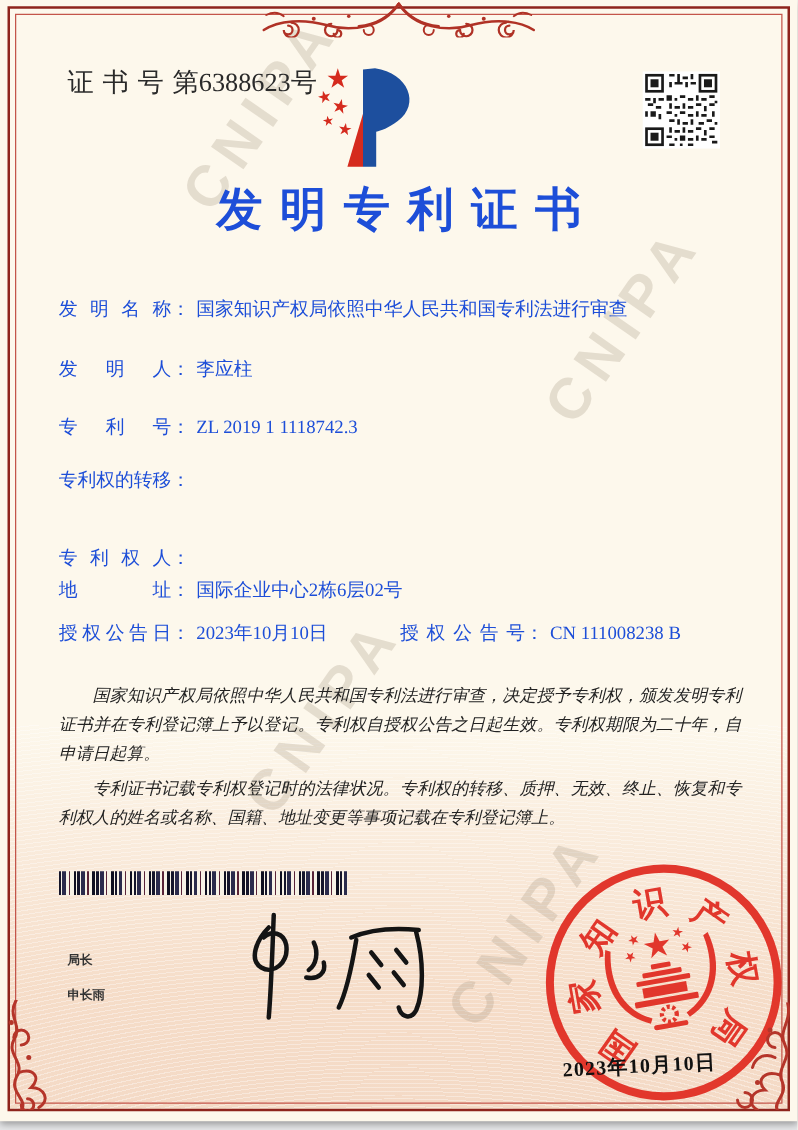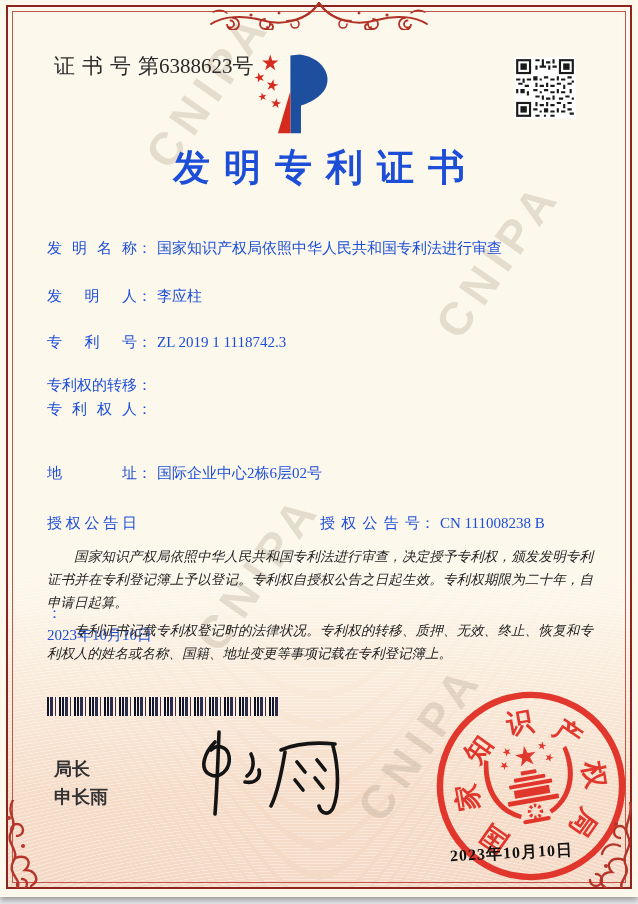--- a/index.html
+++ b/index.html
@@ -41,21 +41,21 @@
   .paras { position:absolute; left:47px; width:546px; top:545px; z-index:2;
     font-size:13.5px; line-height:23px; color:#222; font-style:italic; text-align:justify; }
   .paras p { text-indent:2em; margin-bottom:5px; }
 
   
   .barcode { position:absolute; left:47px; top:697px; width:231px; height:19px; z-index:2;
     background:repeating-linear-gradient(90deg,#15152b 0 2px,#f7f2e6 2px 3px,#2b2b4c 3px 6px,#f7f2e6 6px 8px,#5a2438 8px 9px,#f7f2e6 9px 12px,#0f0f20 12px 14px,#f7f2e6 14px 15px); }
 
   
   .bureau { position:absolute; left:54px; top:755px; z-index:2; font-family:"Liberation Sans","DejaVu Sans",sans-serif;
-    font-size:18px; font-weight:600; color:#333; line-height:28px; }
+    font-size:10px; font-weight:600; color:#333; line-height:28px; }
   .sig { position:absolute; left:185px; top:728px; z-index:2; }
 
   
   .seal { position:absolute; left:432px; top:687px; z-index:4; }
   .seal-date { position:absolute; left:450px; top:843px; z-index:5; font-size:16px; font-weight:700; color:#111;
     transform:rotate(-3deg); letter-spacing:1px; }
 
   
   .orn-top { position:absolute; left:50%; top:0; transform:translateX(-50%); z-index:4; }
   .orn-bl { position:absolute; left:3px; bottom:9px; z-index:4; }
@@ -153,34 +153,34 @@
     <span class="lbl">专利号</span>
     <span class="colon">：</span>
     <span class="val">ZL 2019 1 1118742.3</span>
   </div>
 
   <div class="row" style="top:374px;">
     <span class="lbl">专利权的转移</span>
     <span class="colon">：</span>
   </div>
 
-  <div class="row" style="top:398px;">
+  <div class="row" style="top:436px;">
     <span class="lbl">专利权人</span>
     <span class="colon">：</span>
   </div>
 
   <div class="row" style="top:462px;">
     <span class="lbl">地址</span>
     <span class="colon">：</span>
     <span class="val">
       <span style="display:block;">国际企业中心2栋6层02号</span>
     </span>
   </div>
 
-  <div class="row grant" style="top:512px;flex-direction:column;">
+  <div class="row grant" style="top:496px;">
     <span class="lbl">授权公告日</span>
     <span class="colon">：</span>
     <span class="val">2023年10月10日</span>
     <span class="pair2">
       <span class="lbl">授权公告号</span>
       <span class="colon">：</span>
       <span>CN 111008238 B</span>
     </span>
   </div>
 

